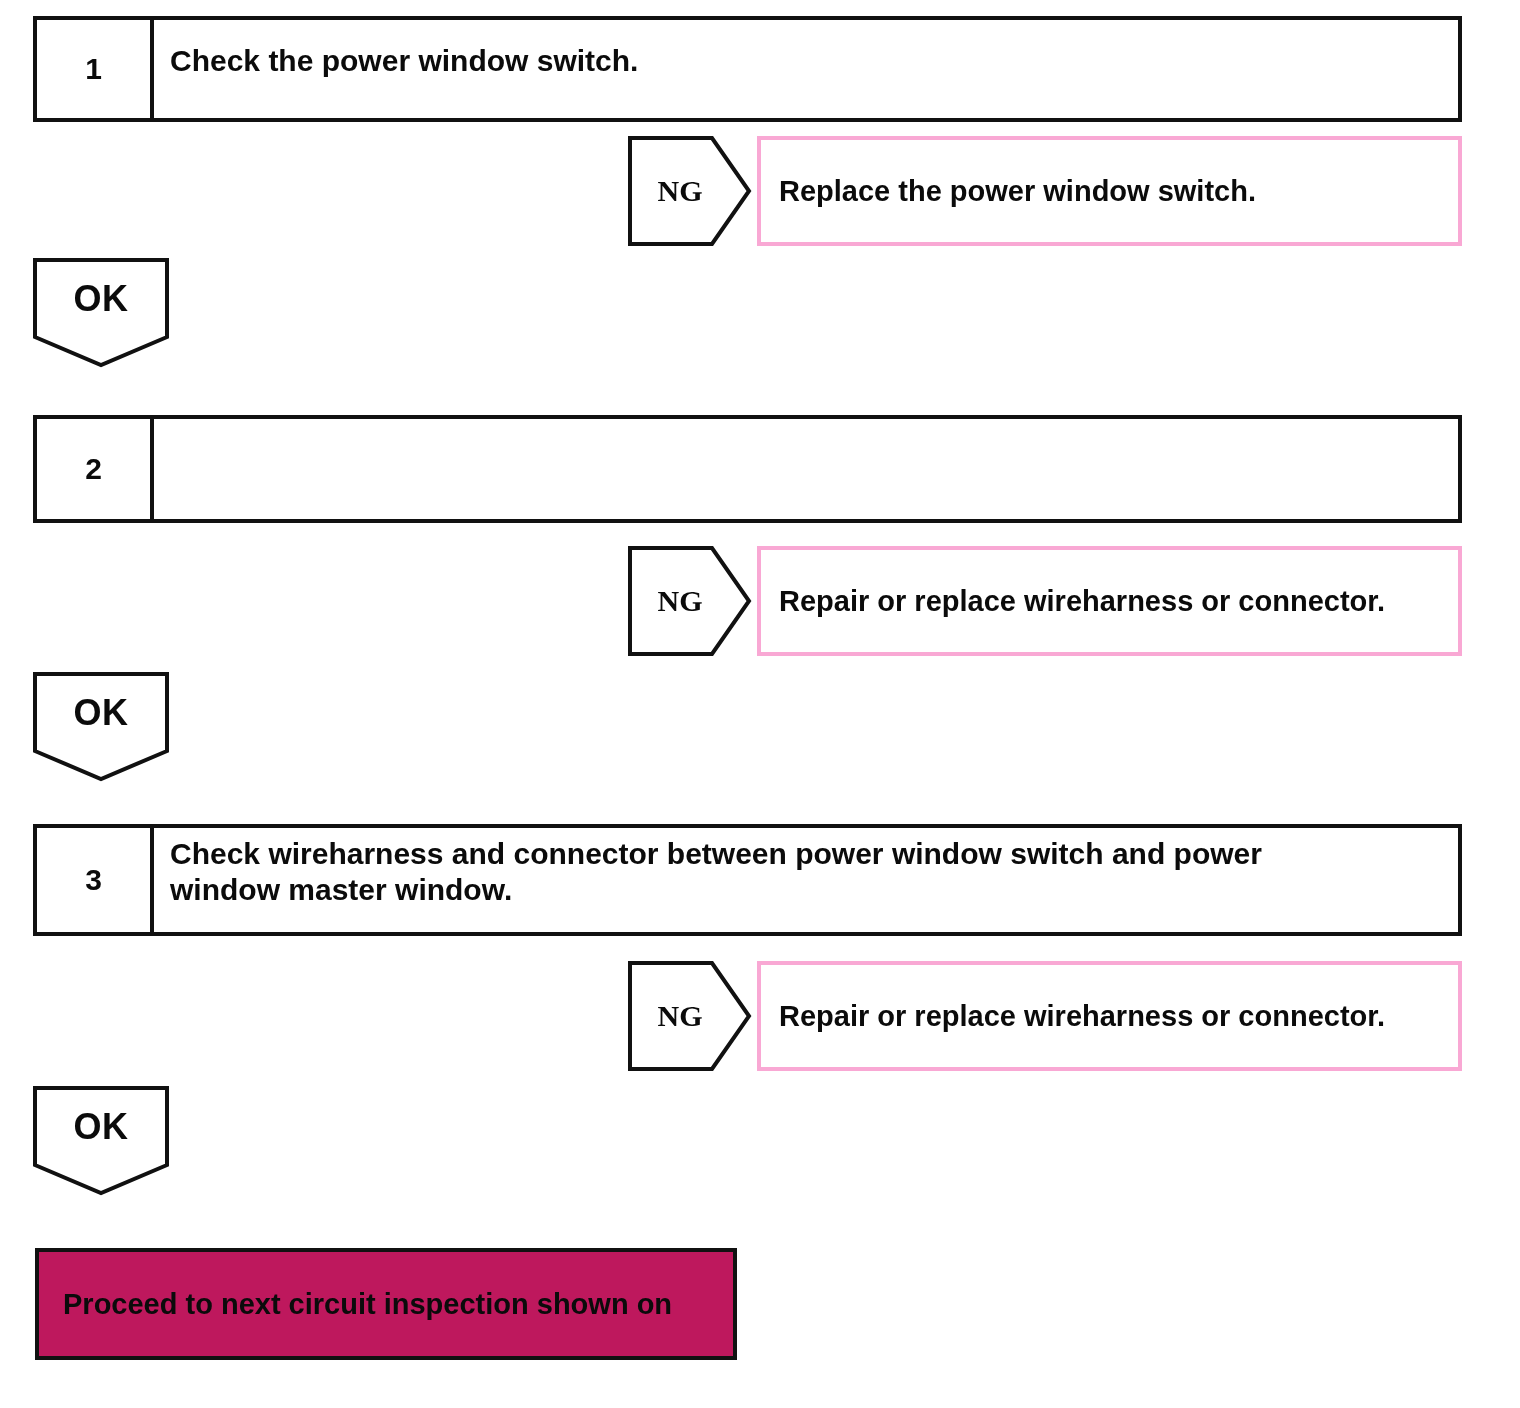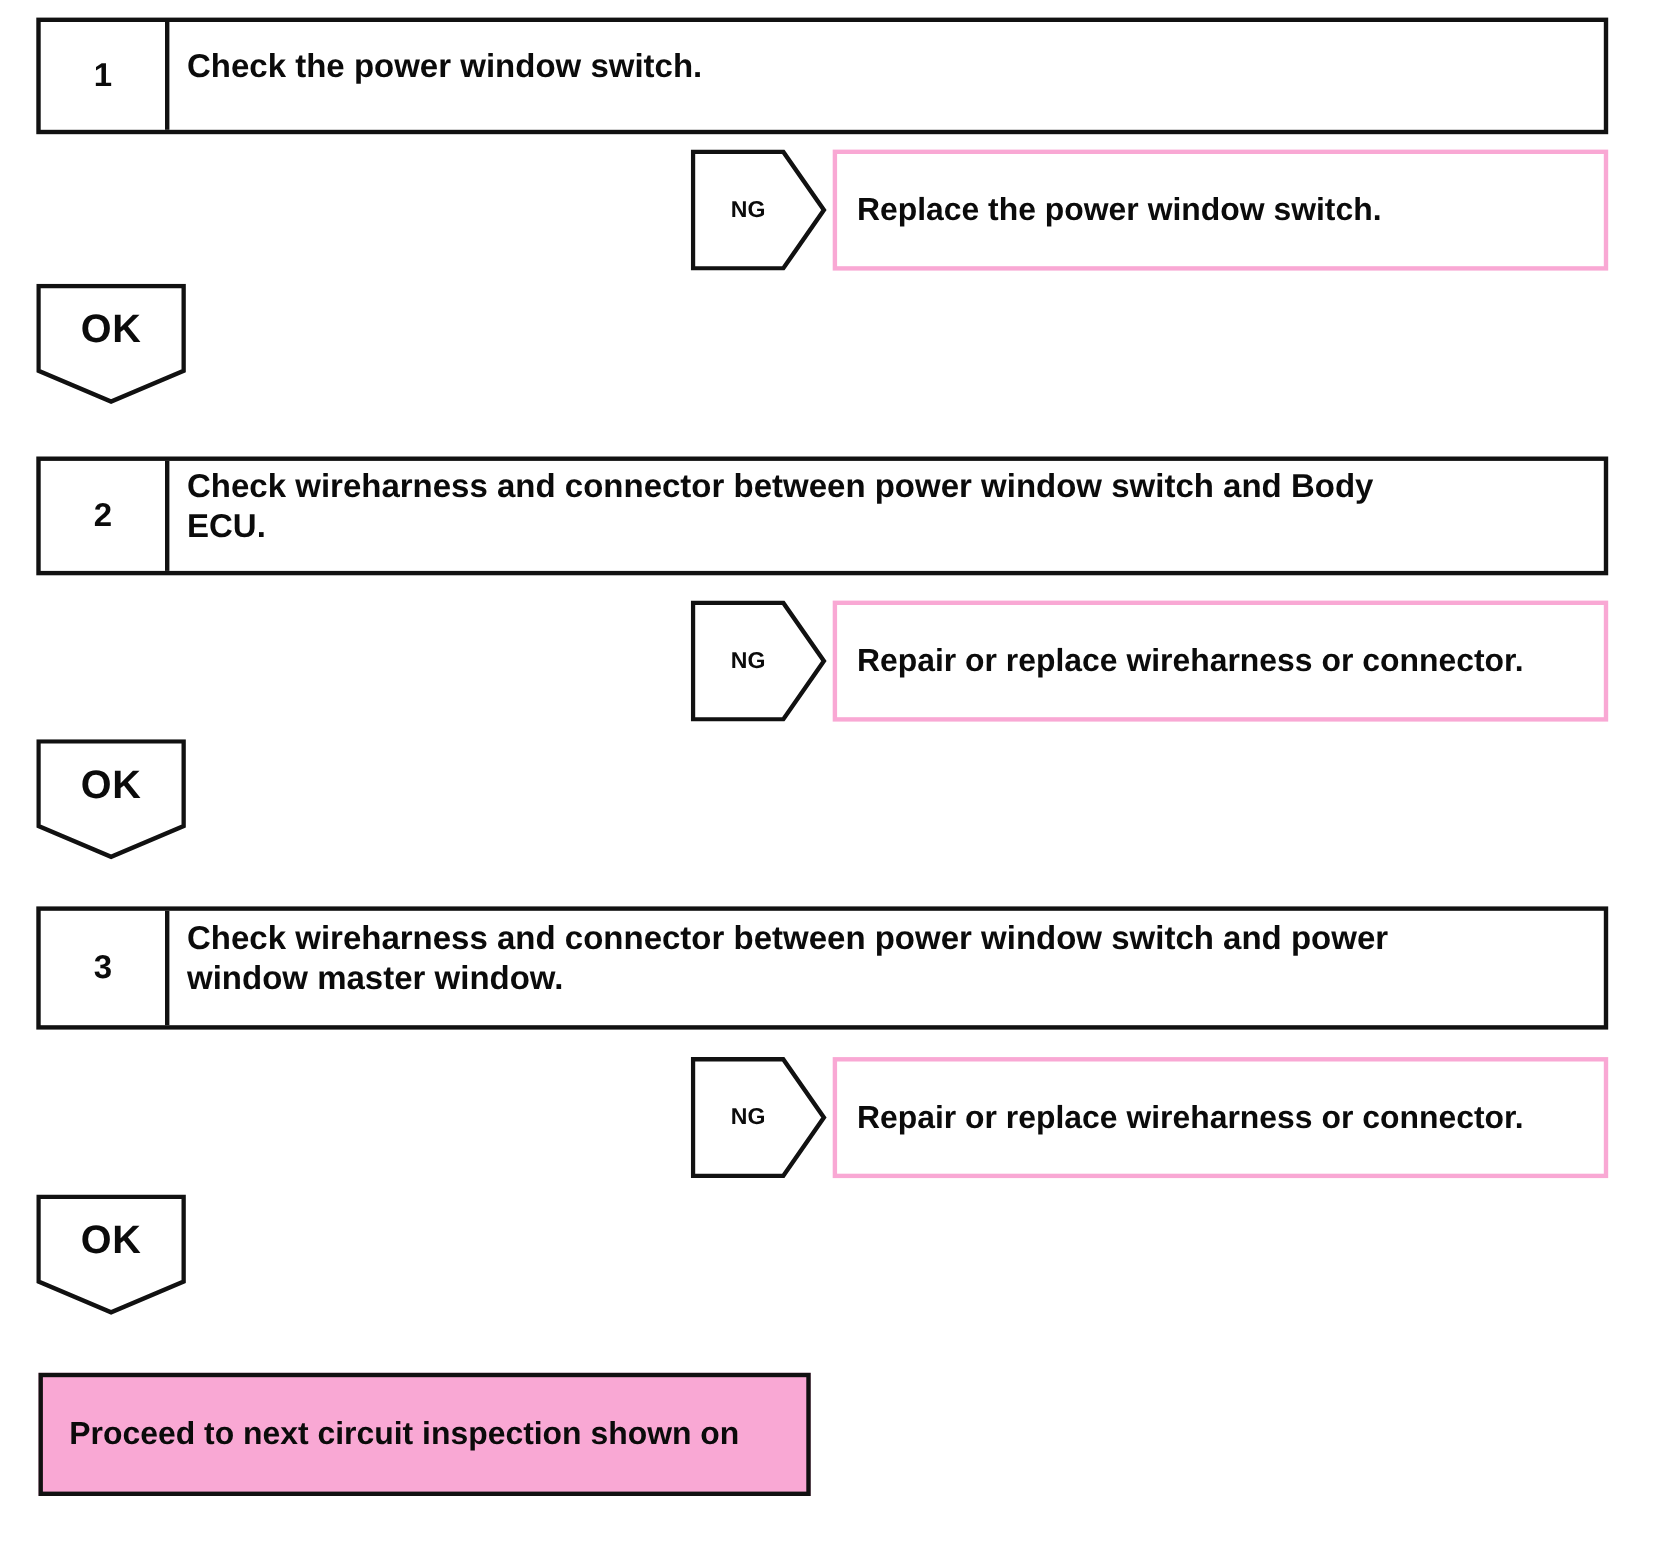--- a/index.html
+++ b/index.html
@@ -55,21 +55,22 @@
     left: 0; top: 0;
     width: 100%; height: 100%;
   }
   .ng-label {
     position: absolute;
     left: 0; top: 0;
     width: 84%; height: 100%;
     display: flex;
     align-items: center;
     justify-content: center;
-    font-size: 21px;
+    font-size: 30px;
+    font-family: Liberation Serif, serif;
   }
 
   
   .result-box {
     left: 757px;
     width: 705px;
     height: 110px;
     border: 4px solid #f9a8d4;
     background: #ffffff;
     display: flex;
@@ -95,21 +96,21 @@
     letter-spacing: 0.5px;
   }
 
   
   .final-box {
     left: 35px;
     top: 1248px;
     width: 702px;
     height: 112px;
     border: 4px solid #111111;
-    background: #f9a8d4;
+    background: #be185d;
     display: flex;
     flex-direction: column;
     justify-content: center;
     padding-left: 24px;
     font-size: 29px;
     line-height: 45px;
   }
 
   
   .speck {
@@ -149,24 +150,20 @@
 
   <div class="abs ok-shape" style="top:258px">
     <svg viewBox="0 0 136 110">
       <polygon points="2,2 134,2 134,79 68,107 2,79" fill="#ffffff" stroke="#111111" stroke-width="4" stroke-linejoin="miter"></polygon>
     </svg>
     <span class="ok-label">OK</span>
   </div>
 
   <div class="abs step-row" style="top:415px;height:108px">
     <div class="step-num">2</div>
-    <div class="step-text">
-      <div class="line">Check wireharness and connector between power window switch and Body</div>
-      <div class="line">ECU.</div>
-    </div>
   </div>
 
   <div class="abs ng-shape" style="top:546px">
     <svg viewBox="0 0 124 110">
       <polygon points="2,2 84,2 121,55 84,108 2,108" fill="#ffffff" stroke="#111111" stroke-width="4" stroke-linejoin="miter"></polygon>
     </svg>
     <span class="ng-label">NG</span>
   </div>
   <div class="abs result-box" style="top:546px">
     <span class="line">Repair or replace wireharness or connector.</span>

